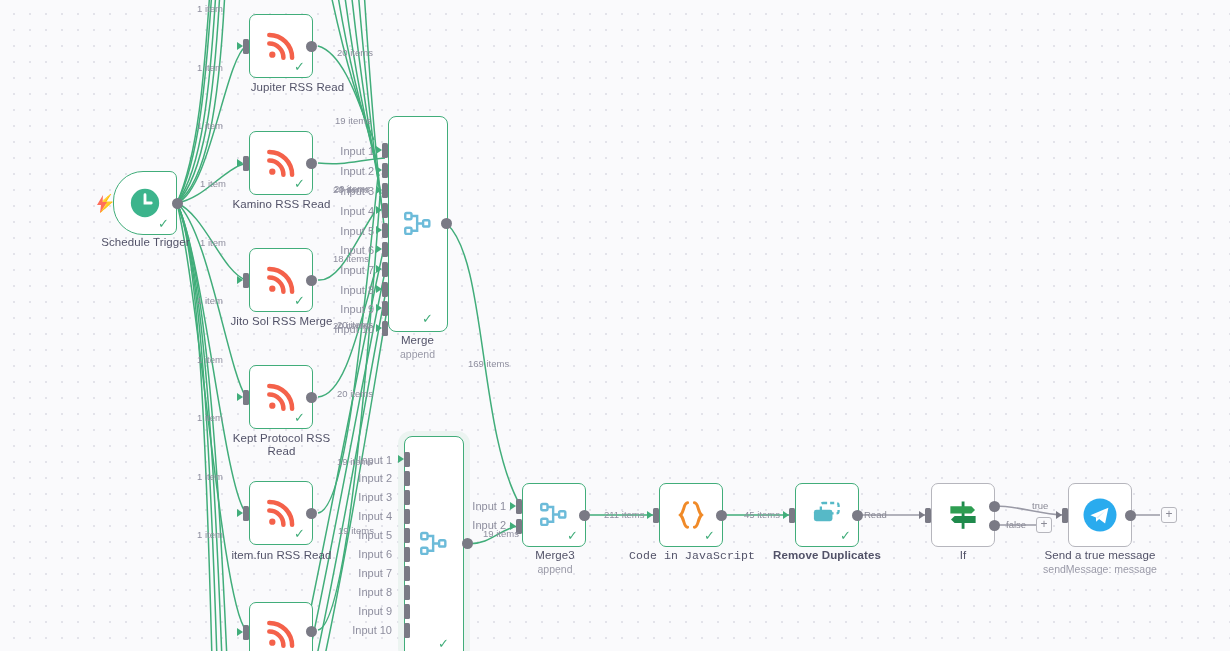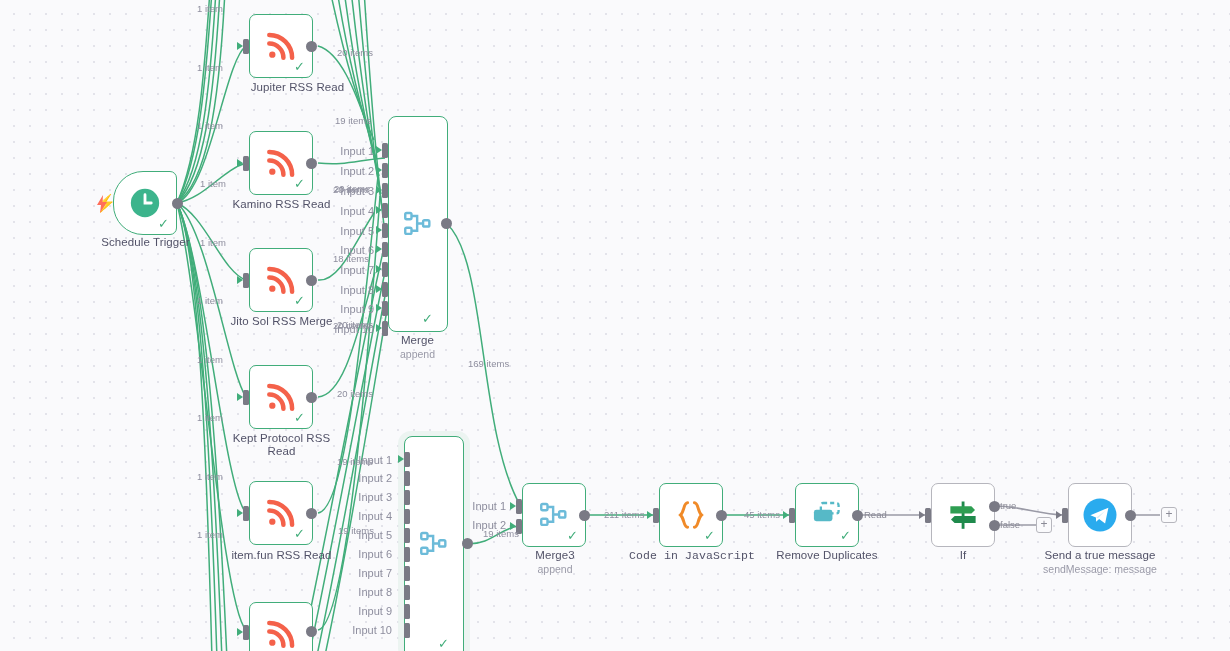--- a/index.html
+++ b/index.html
@@ -431,21 +431,21 @@
   <div class="node" style="left:795px; top:483px;">
     <svg class="icon" width="36" height="30" viewBox="0 0 26 22">
       <rect x="8.5" y="2.2" width="13" height="7.6" rx="1.6" stroke="#56b9c7" stroke-width="1.7" fill="none" stroke-dasharray="3 2.2"></rect>
       <rect x="3.4" y="7.2" width="13.6" height="8.4" rx="1.8" fill="#56b9c7"></rect>
     </svg>
     <span class="check">✓</span>
   </div>
   <div class="in-port" style="left:789px; top:508px;"></div>
   <div class="in-arrow" style="left:783px; top:511px;"></div>
   <div class="out-dot" style="left:852px; top:510px;"></div>
-  <div class="nlabel" style="left:757px; top:549px; width:140px;">Remove Duplicates</div>
+  <div class="nlabel" style="left:757px; top:549px; width:140px;font-weight:bold;">Remove Duplicates</div>
 
   <div class="node gray" style="left:931px; top:483px;">
     <svg class="icon" width="36" height="36" viewBox="0 0 24 24">
       <rect x="11.1" y="3" width="1.9" height="18.2" fill="#1f8a4c"></rect>
       <path d="M3.6 6.2 H17.6 L20 8.6 L17.6 11 H3.6 Z" fill="#2e9e52"></path>
       <path d="M20.4 12.6 H6.4 L4 15 L6.4 17.4 H20.4 Z" fill="#1f8a4c"></path>
     </svg>
   </div>
   <div class="in-port" style="left:925px; top:508px;"></div>
   <div class="in-arrow gray" style="left:919px; top:511px;"></div>
@@ -492,16 +492,16 @@
   <div class="elabel" style="left:333px; top:254px;">18 items</div>
   <div class="elabel" style="left:333px; top:321px;">20 items</div>
 
   <div class="elabel" style="left:337px; top:457px;">19 items</div>
 
   <div class="elabel" style="left:468px; top:359px;">169 items</div>
   <div class="elabel" style="left:483px; top:529px;">19 items</div>
   <div class="elabel" style="left:604px; top:510px;">211 items</div>
   <div class="elabel" style="left:744px; top:510px;">45 items</div>
   <div class="elabel gray2" style="left:864px; top:510px;">Read</div>
-  <div class="elabel gray2" style="left:1000px; top:501px;">true</div>
-  <div class="elabel gray2" style="left:1000px; top:520px;">false</div>
+  <div class="elabel gray2" style="left:1000px; top:501px;padding-left:32px;">true</div>
+  <div class="elabel gray2" style="left:1000px; top:520px;padding-left:6px;">false</div>
 
 </div>
 
 </body></html>

